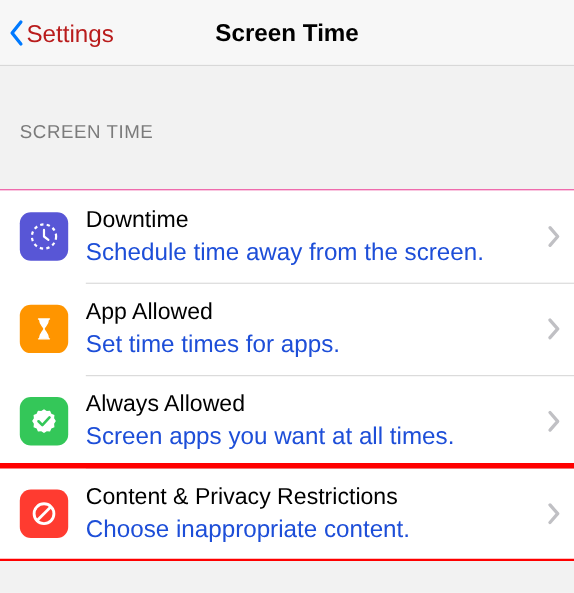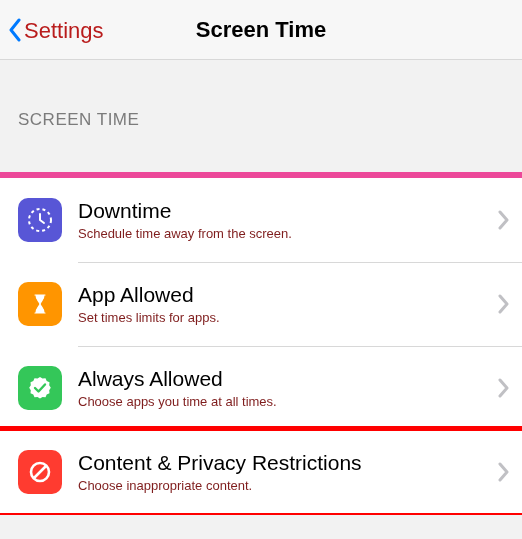--- a/index.html
+++ b/index.html
@@ -43,21 +43,21 @@
       pointer-events: none;
     }
     .section-header {
       padding: 50px 18px 10px 18px;
       font-size: 17px;
       letter-spacing: 0.5px;
       color: #7b7b7b;
     }
     .list {
       background: #fff;
-      border-top: 6px solid #ec4899;
+      border-top: 1px solid #ec4899;
       border-bottom: 1px solid #d8d8d8;
       margin-top: 32px;
     }
     .row {
       display: flex;
       align-items: center;
       padding: 14px 12px 14px 18px;
       min-height: 84px;
       position: relative;
     }
@@ -84,22 +84,22 @@
     .text-col {
       flex: 1;
       min-width: 0;
     }
     .row-title {
       font-size: 21px;
       color: #000;
       line-height: 1.25;
     }
     .row-sub {
-      font-size: 13px;
-      color: #7f1d1d;
+      font-size: 22px;
+      color: #1d4ed8;
       line-height: 1.25;
       margin-top: 2px;
     }
     .chevron {
       flex-shrink: 0;
       margin-left: 8px;
     }
     .chevron svg { display: block; }
     .ic-purple { background: #5856d6; }
     .ic-orange { background: #ff9500; }
@@ -150,39 +150,39 @@
   </div>
 
   <div class="row">
     <span class="icon-wrap ic-orange">
       <svg width="28" height="28" viewBox="0 0 28 28">
         <path d="M9 5 h10 M9 23 h10 M10 5 c0 5 3 6 4 9 c1 -3 4 -4 4 -9 M10 23 c0 -5 3 -6 4 -9 c1 3 4 4 4 9" fill="#fff" stroke="#fff" stroke-width="1.2" stroke-linecap="round"></path>
       </svg>
     </span>
     <div class="text-col">
       <div class="row-title">App Allowed</div>
-      <div class="row-sub">Set times limits for apps.</div>
+      <div class="row-sub">Set time times for apps.</div>
     </div>
     <span class="chevron">
       <svg width="12" height="20" viewBox="0 0 12 20">
           <polyline points="2,2 9,10 2,18" fill="none" stroke="#c0c0c4" stroke-width="3" stroke-linecap="round" stroke-linejoin="round"></polyline>
         </svg>
     </span>
   </div>
 
   <div class="row">
     <span class="icon-wrap ic-green">
       <svg width="28" height="28" viewBox="0 0 28 28">
         <path d="M14 3 l2.5 1.6 3-0.3 1.2 2.8 2.8 1.2 -0.3 3 1.6 2.5 -1.6 2.5 0.3 3 -2.8 1.2 -1.2 2.8 -3 -0.3 -2.5 1.6 -2.5 -1.6 -3 0.3 -1.2 -2.8 -2.8 -1.2 0.3 -3 -1.6 -2.5 1.6 -2.5 -0.3 -3 2.8 -1.2 1.2 -2.8 3 0.3 z" fill="#fff"></path>
         <polyline points="9,14 12.5,17.5 19,10.5" fill="none" stroke="#34c759" stroke-width="2.4" stroke-linecap="round" stroke-linejoin="round"></polyline>
       </svg>
     </span>
     <div class="text-col">
       <div class="row-title">Always Allowed</div>
-      <div class="row-sub">Choose apps you time at all times.</div>
+      <div class="row-sub">Screen apps you want at all times.</div>
     </div>
     <span class="chevron">
       <svg width="12" height="20" viewBox="0 0 12 20">
           <polyline points="2,2 9,10 2,18" fill="none" stroke="#c0c0c4" stroke-width="3" stroke-linecap="round" stroke-linejoin="round"></polyline>
         </svg>
     </span>
   </div>
 
   <div class="row" id="row-3" style="position:relative;">
     <span class="icon-wrap ic-red">

